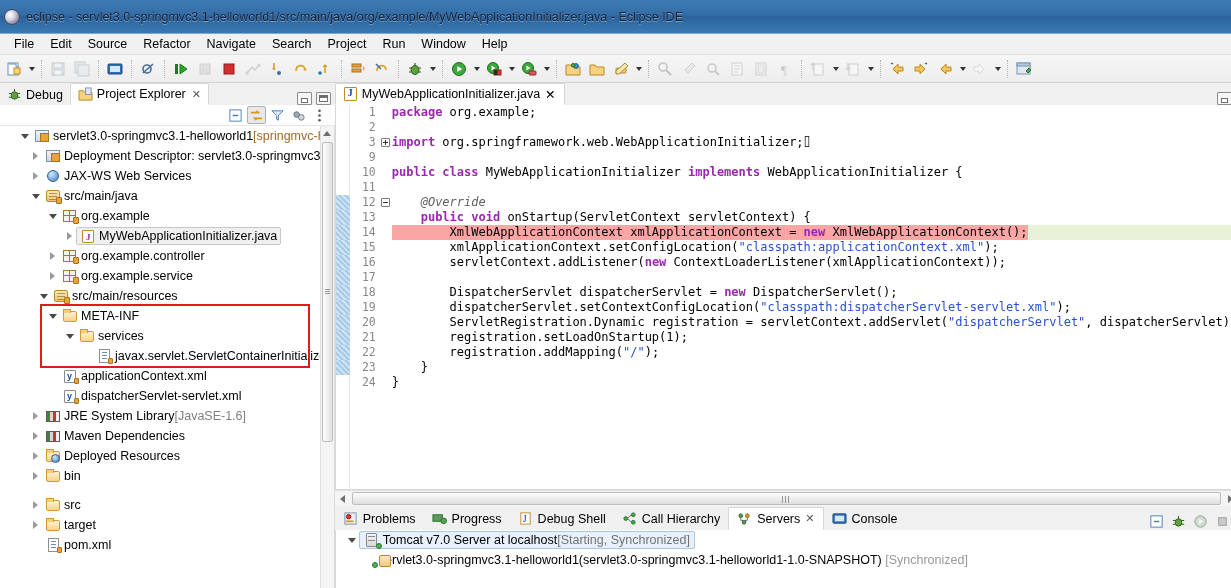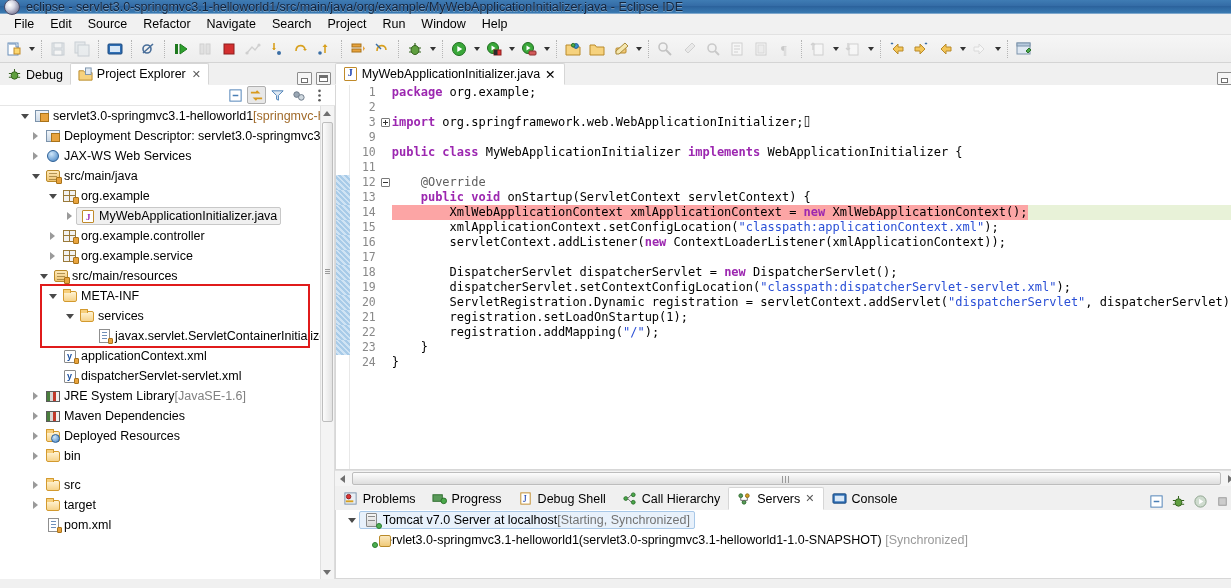--- a/index.html
+++ b/index.html
@@ -8,21 +8,21 @@
     width:1231px; height:588px;
     font-family:"Liberation Sans", sans-serif;
     font-size:12px;
     background:#f0f0f0;
     overflow:hidden;
     color:#000;
   }
 
   
   #titlebar{
-    height:14px;
+    height:34px;
     background:linear-gradient(to bottom,#3f7cb4 0%,#346ca6 45%,#2c639d 50%,#3a7ab2 100%);
     display:flex; align-items:center;
     padding-left:4px;
     border-bottom:1px solid #7ea7cc;
     position:relative;
   }
   #titlebar .tb-icon{
     width:16px;height:16px;border-radius:50%;
     background:radial-gradient(circle at 35% 35%,#fff 0%,#d8d8e4 35%,#8e8ea8 70%,#5a5a74 100%);
     border:1px solid #4a4a66;
@@ -326,21 +326,21 @@
   .foldcol{ width:12px;flex:0 0 12px;background:#fff;position:relative;}
   .codecol{ flex:1; position:relative; overflow:hidden;}
   .cline{
     height:15px;line-height:15px;white-space:pre;
     font-family:"DejaVu Sans Mono","Liberation Mono",monospace;
     font-size:12px;
   }
   .gline{ height:15px;line-height:15px; }
   .kw{ color:#9c27b0; font-weight:bold; }
   .str{ color:#2a4fd6; }
-  .ann{ color:#5f5f5f; }
+  .ann{ color:#5f5f5f;font-style:italic; }
   .plain{ color:#000; }
   .hl{ background:#fca5a5; display:inline-block; }
   .hlrow{ background:#e8f2d8; }
   .fold{
     position:absolute;left:1px;width:9px;height:9px;border:1px solid #7a7a7a;background:#fff;
     border-radius:1px;
   }
   .fold:before{content:"";position:absolute;left:1px;right:1px;top:3px;height:1px;background:#333;}
   .fold.plus:after{content:"";position:absolute;top:1px;bottom:1px;left:3px;width:1px;background:#333;}
 

